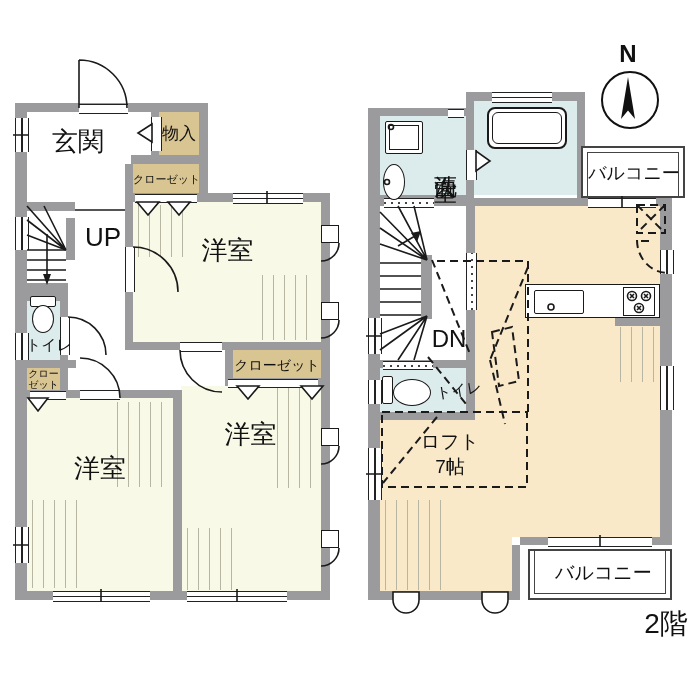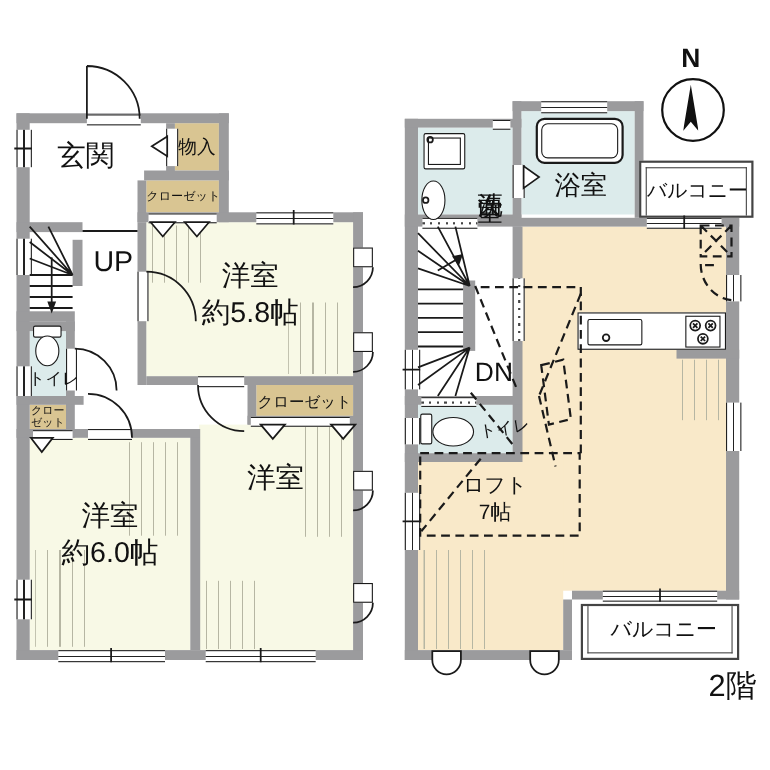--- a/index.html
+++ b/index.html
@@ -164,39 +164,36 @@
 
   <div class="compass-circle" style="left:601px;top:71px;width:54px;height:54px"></div>
   <div class="needle" style="left:621px;top:77px;width:14px;height:42px"></div>
   <div class="lbl" style="left:614px;top:38px;width:28px;font-size:24px;font-weight:600">N</div>
 
   <div class="lbl" style="left:33px;top:125px;width:90px;font-size:26px">玄関</div>
   <div class="lbl" style="left:159px;top:123px;width:40px;font-size:17px">物入</div>
   <div class="lbl" style="left:133px;top:172px;width:66px;font-size:11px">クローゼット</div>
   <div class="lbl" style="left:150px;top:234px;width:155px;font-size:26px">
     <div>洋室</div>
-    <div>約5.8帖</div>
   </div>
   <div class="lbl" style="left:78px;top:221px;width:50px;font-size:26px">UP</div>
   <div class="lbl" style="left:26px;top:335px;width:38px;font-size:15px">トイレ</div>
   <div class="lbl" style="left:27px;top:369px;width:33px;font-size:10px;line-height:1.05">
     <div>クロー</div>
     <div>ゼット</div>
   </div>
   <div class="lbl" style="left:25px;top:452px;width:150px;font-size:26px">
     <div>洋室</div>
-    <div>約6.0帖</div>
   </div>
   <div class="lbl" style="left:178px;top:418px;width:145px;font-size:26px">
     <div>洋室</div>
   </div>
   <div class="lbl" style="left:233px;top:356px;width:88px;font-size:14px">クローゼット</div>
 
   <div class="lbl" style="left:430px;top:120px;width:30px;height:80px;font-size:23px;writing-mode:vertical-rl;letter-spacing:2px">洗面室</div>
-  <div class="lbl" style="left:492px;top:153px;width:72px;font-size:24px">浴室</div>
   <div class="lbl" style="left:586px;top:162px;width:96px;font-size:18px">バルコニー</div>
   <div class="lbl" style="left:425px;top:323px;width:48px;font-size:24px">DN</div>
   <div class="lbl" style="left:434px;top:380px;width:50px;font-size:15px;transform:rotate(-9deg)">トイレ</div>
   <div class="lbl" style="left:418px;top:430px;width:64px;font-size:19px">
     <div>ロフト</div>
     <div>7帖</div>
   </div>
   <div class="lbl" style="left:494px;top:396px;width:116px;font-size:27px">
   </div>
   <div class="lbl" style="left:555px;top:561px;width:96px;font-size:19px">バルコニー</div>

